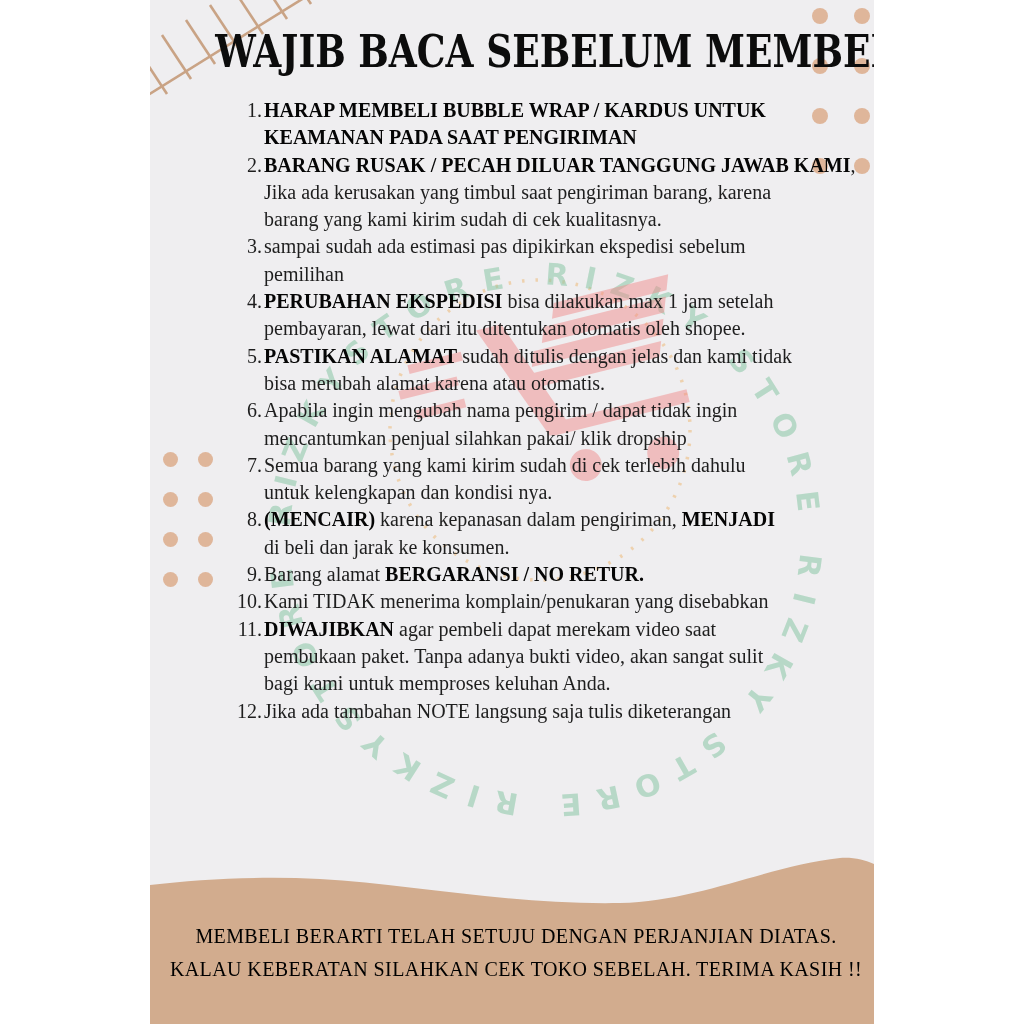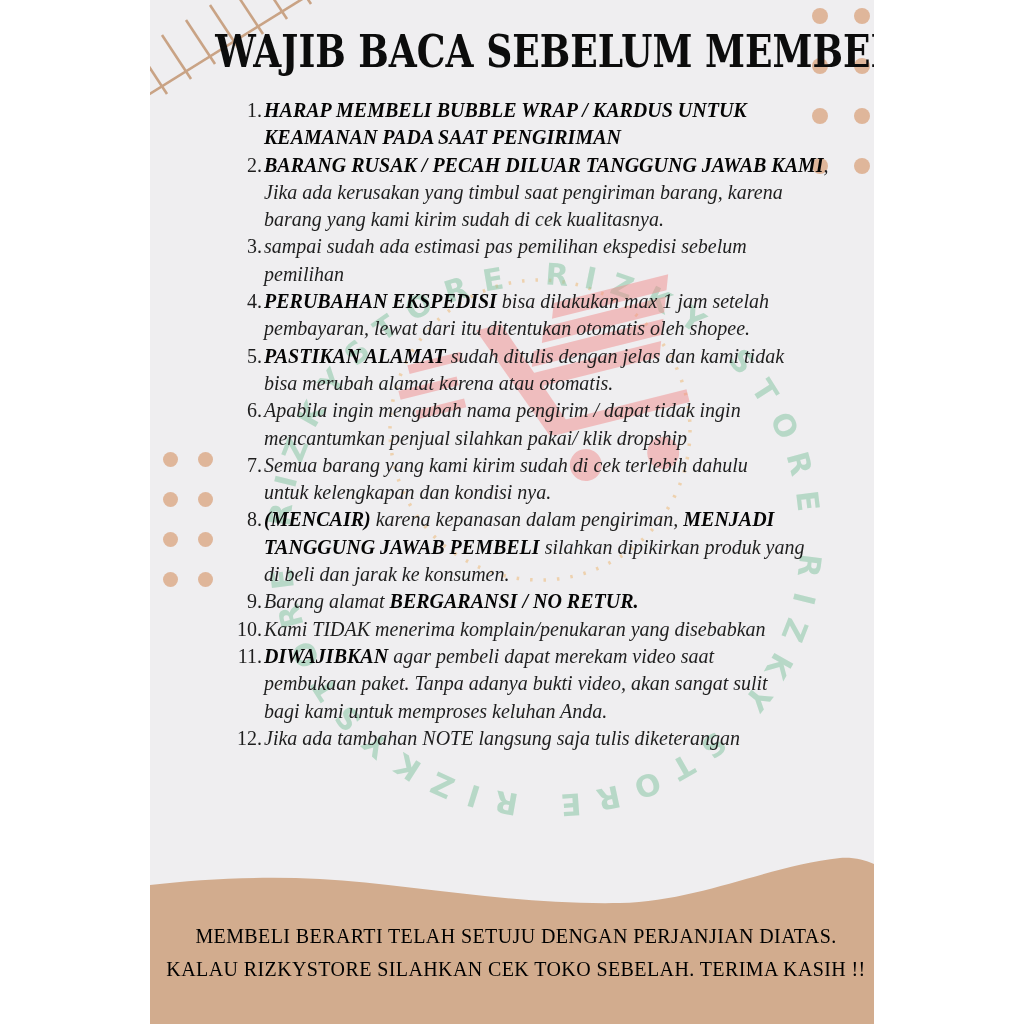--- a/index.html
+++ b/index.html
@@ -28,21 +28,21 @@
     font-family:"DejaVu Serif",serif;font-weight:700;font-size:44px;color:#0c0c0c;
     white-space:nowrap;transform:scaleX(.82);transform-origin:50% 50%;letter-spacing:0;
   }
   
   .list{
     position:absolute;left:78px;top:97px;width:616px;
     font-size:20px;line-height:27.3px;color:#1e1e1e;
   }
   .item{display:flex;}
   .num{width:34px;flex:none;text-align:right;white-space:pre;}
-  .content{flex:1;padding-left:2px;font-style:italic;}
+  .content{flex:1;padding-left:2px;}
   .line{white-space:nowrap;}
   .seg-b{font-weight:700;color:#050505;}
   
   .footer{position:absolute;left:0;top:855px;width:724px;height:169px;}
   .footer svg{position:absolute;left:0;top:0;}
   .ftext{
     position:absolute;left:4px;width:100%;text-align:center;
     font-size:20px;letter-spacing:.4px;color:#000000;white-space:nowrap;
   }
   .ftext.l1{top:70px;}
@@ -126,21 +126,21 @@
         <span class="num">2.</span>
         <div class="content">
           <div class="line"><span class="seg-b">BARANG RUSAK / PECAH DILUAR TANGGUNG JAWAB KAMI</span><span class="seg">,</span></div>
           <div class="line"><span class="seg">Jika ada kerusakan yang timbul saat pengiriman barang, karena</span></div>
           <div class="line"><span class="seg">barang yang kami kirim sudah di cek kualitasnya.</span></div>
         </div>
       </div>
       <div class="item">
         <span class="num">3.</span>
         <div class="content">
-          <div class="line"><span class="seg">sampai sudah ada estimasi pas pemilihan ekspedisi sebelum</span></div>
+          <div class="line"><span class="seg">sampai sudah ada estimasi pas dipikirkan ekspedisi sebelum</span></div>
           <div class="line"><span class="seg">pemilihan</span></div>
         </div>
       </div>
       <div class="item">
         <span class="num">4.</span>
         <div class="content">
           <div class="line"><span class="seg-b">PERUBAHAN EKSPEDISI</span><span class="seg"> bisa dilakukan max 1 jam setelah</span></div>
           <div class="line"><span class="seg">pembayaran, lewat dari itu ditentukan otomatis oleh shopee.</span></div>
         </div>
       </div>
@@ -162,21 +162,20 @@
         <span class="num">7.</span>
         <div class="content">
           <div class="line"><span class="seg">Semua barang yang kami kirim sudah di cek terlebih dahulu</span></div>
           <div class="line"><span class="seg">untuk kelengkapan dan kondisi nya.</span></div>
         </div>
       </div>
       <div class="item">
         <span class="num">8.</span>
         <div class="content">
           <div class="line"><span class="seg-b">(MENCAIR)</span><span class="seg"> karena kepanasan dalam pengiriman, </span><span class="seg-b">MENJADI</span></div>
-          <div class="line"><span class="seg-b">TANGGUNG JAWAB PEMBELI</span><span class="seg"> silahkan dipikirkan produk yang</span></div>
           <div class="line"><span class="seg">di beli dan jarak ke konsumen.</span></div>
         </div>
       </div>
       <div class="item">
         <span class="num">9.</span>
         <div class="content">
           <div class="line"><span class="seg">Barang alamat </span><span class="seg-b">BERGARANSI / NO RETUR.</span></div>
         </div>
       </div>
       <div class="item">
@@ -199,16 +198,16 @@
           <div class="line"><span class="seg">Jika ada tambahan NOTE langsung saja tulis diketerangan</span></div>
         </div>
       </div>
     </div>
 
   <div class="footer">
     <svg width="724" height="169" viewBox="0 0 724 169">
       <path d="M0,30 C50,24 110,21 170,24 C260,29 360,50 470,48 C550,46 620,10 690,3 C703,2 715,5 724,9 L724,169 L0,169 Z" fill="#d2ac8e"></path>
     </svg>
     <div class="ftext l1">MEMBELI BERARTI TELAH SETUJU DENGAN PERJANJIAN DIATAS.</div>
-    <div class="ftext l2">KALAU RIZKYSTORE SILAHKAN CEK TOKO SEBELAH. TERIMA KASIH !!</div>
+    <div class="ftext l2">KALAU KEBERATAN SILAHKAN CEK TOKO SEBELAH. TERIMA KASIH !!</div>
   </div>
 
 </div>
 
 </body></html>

